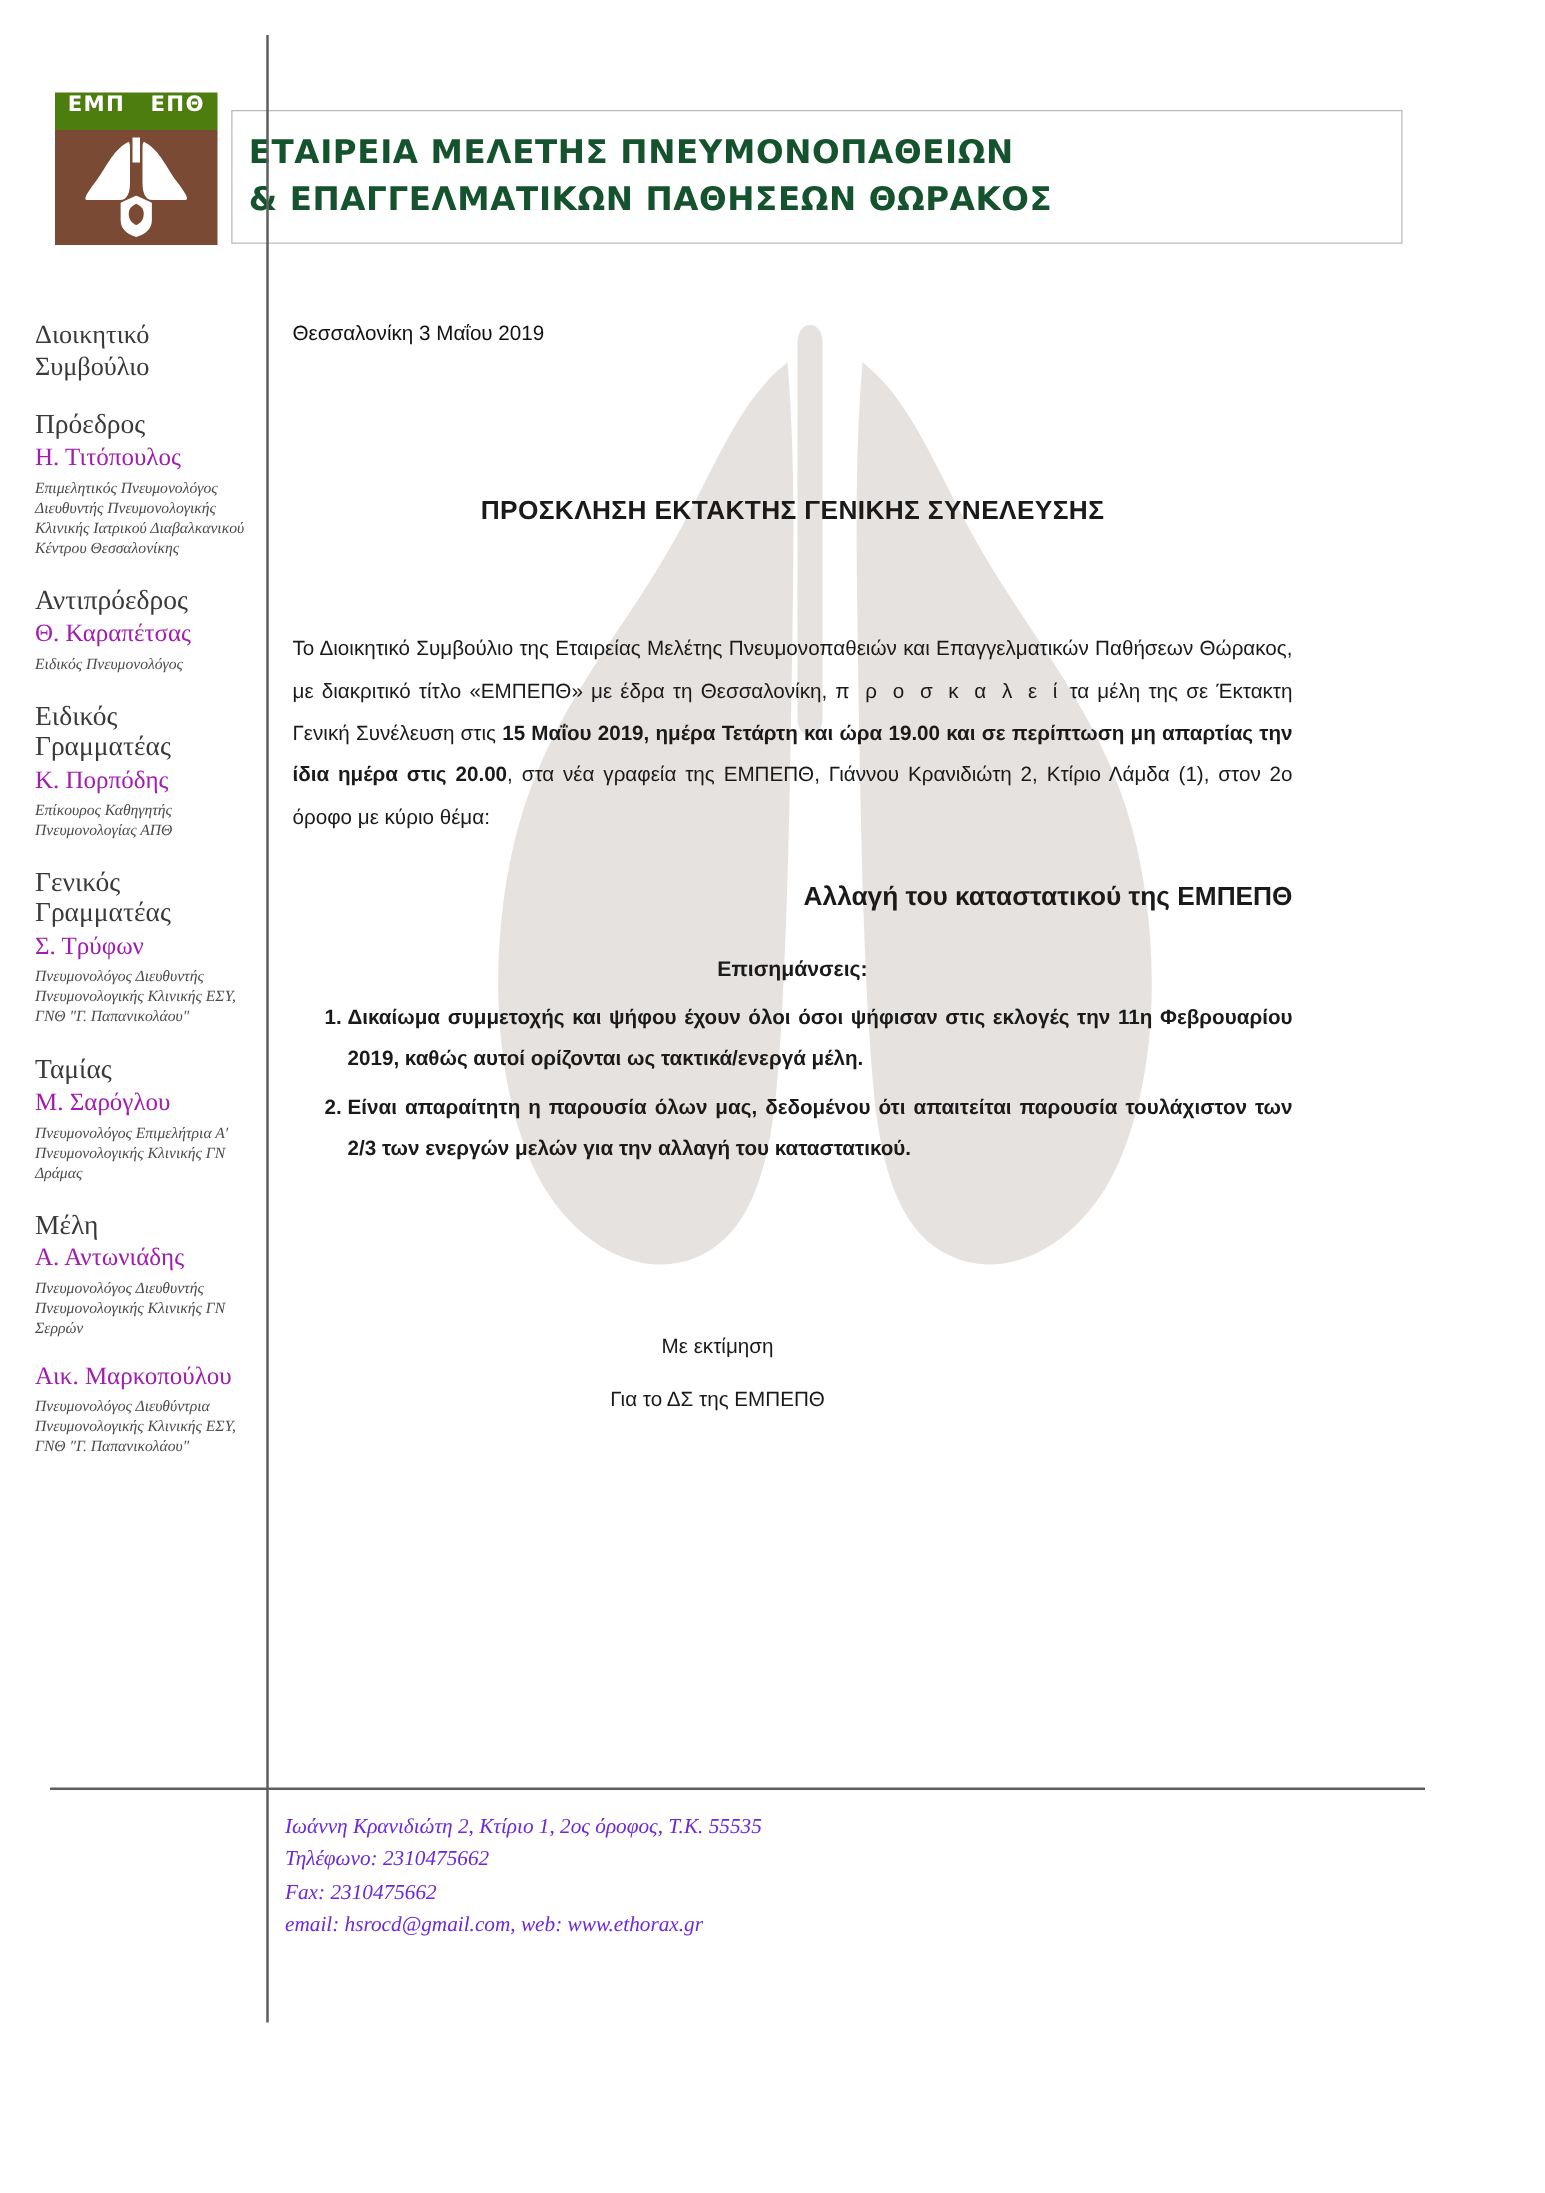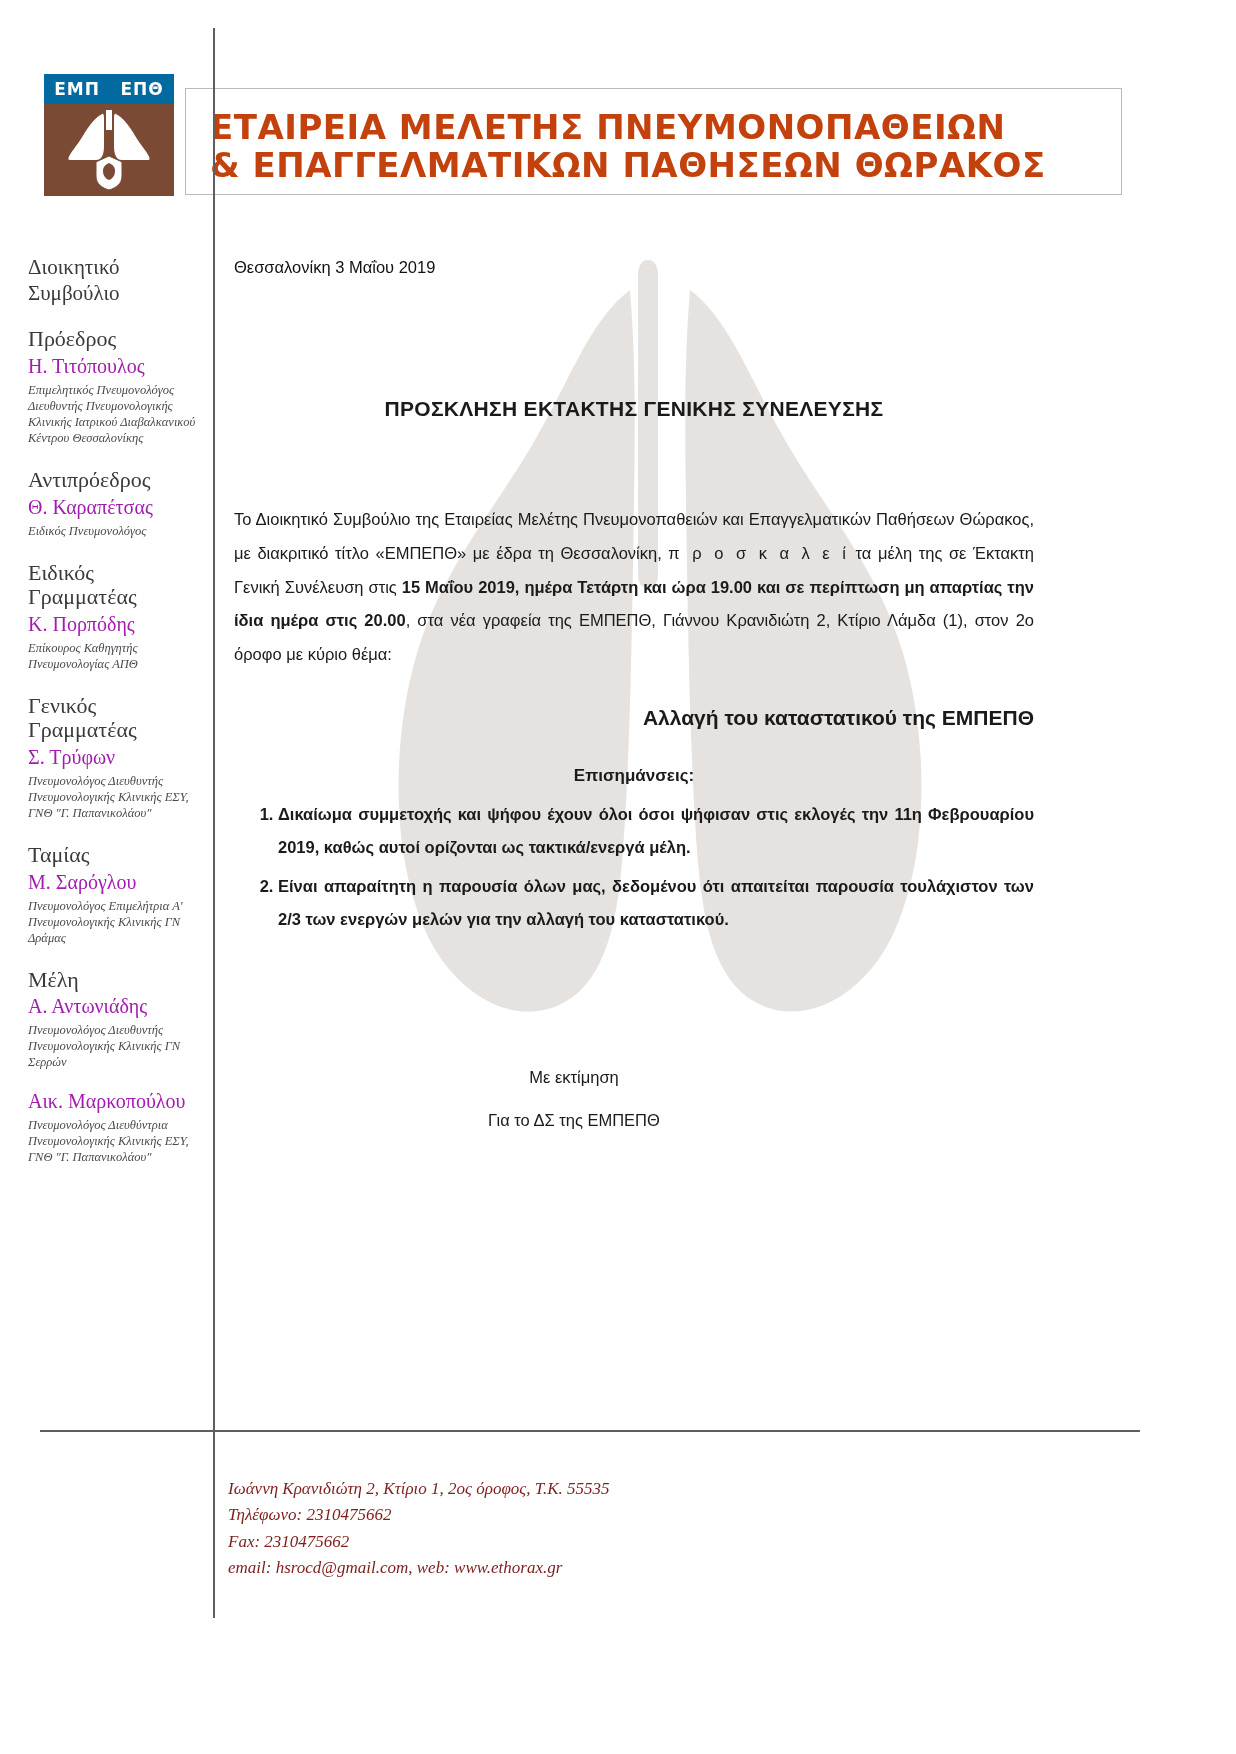--- a/index.html
+++ b/index.html
@@ -41,28 +41,27 @@
     left: 44px;
     top: 74px;
     width: 130px;
     height: 122px;
   }
   .logo-top {
     position: absolute;
     left: 0; top: 0;
     width: 130px;
     height: 30px;
-    background: #0369a1;
+    background: #4d7c0f;
     color: #fff;
     font-family: "DejaVu Sans", sans-serif;
     font-weight: bold;
     font-size: 17px;
     letter-spacing: 1px;
     display: flex;
-    align-items: center;
     justify-content: space-around;
   }
   .logo-body {
     position: absolute;
     left: 0; top: 30px;
     width: 130px;
     height: 92px;
     background: #7a4a35;
   }
   .logo-lungs {
@@ -81,25 +80,25 @@
     position: absolute;
     left: 185px;
     top: 88px;
     width: 935px;
     height: 105px;
     border: 1px solid #b9b9b9;
     background: rgba(255,255,255,0.9);
   }
   .title-line1, .title-line2 {
     position: absolute;
-    left: 24px;
-    color: #c2410c;
+    left: 13px;
+    color: #14532d;
     font-family: "DejaVu Sans", sans-serif;
     font-weight: bold;
-    font-size: 34px;
+    font-size: 26px;
     letter-spacing: 0.5px;
     white-space: nowrap;
   }
   .title-line1 { top: 18px; }
   .title-line2 { top: 56px; }
 
   
   .v-rule {
     position: absolute;
     left: 213px;
@@ -219,23 +218,22 @@
 
   
   .footer {
     position: absolute;
     left: 228px;
     top: 1448px;
     z-index: 3;
     font-family: "Liberation Serif", serif;
     font-style: italic;
     font-size: 17px;
-    color: #7f1d1d;
+    color: #6d28d9;
     line-height: 1.55;
-    margin-top: 28px;
   }
 </style>
 </head>
 <body>
 
 <svg class="watermark" viewBox="0 0 660 800" xmlns="http://www.w3.org/2000/svg">
   <g fill="#e6e2e0">
     <path d="M318 10 c6 0 10 6 10 14 l0 300 c0 10 -4 14 -10 14 -6 0 -10 -4 -10 -14 l0 -300 c0 -8 4 -14 10 -14 z"></path>
     <path d="M300 40 c-40 30 -60 90 -95 150 -40 70 -95 130 -120 220 -22 80 -25 190 10 270 28 64 90 100 140 72 40 -22 52 -80 57 -140 8 -96 10 -230 12 -360 1 -70 2 -140 -4 -212z"></path>
     <path d="M360 40 c40 30 60 90 95 150 40 70 95 130 120 220 22 80 25 190 -10 270 -28 64 -90 100 -140 72 -40 -22 -52 -80 -57 -140 -8 -96 -10 -230 -12 -360 -1 -70 -2 -140 4 -212z"></path>

